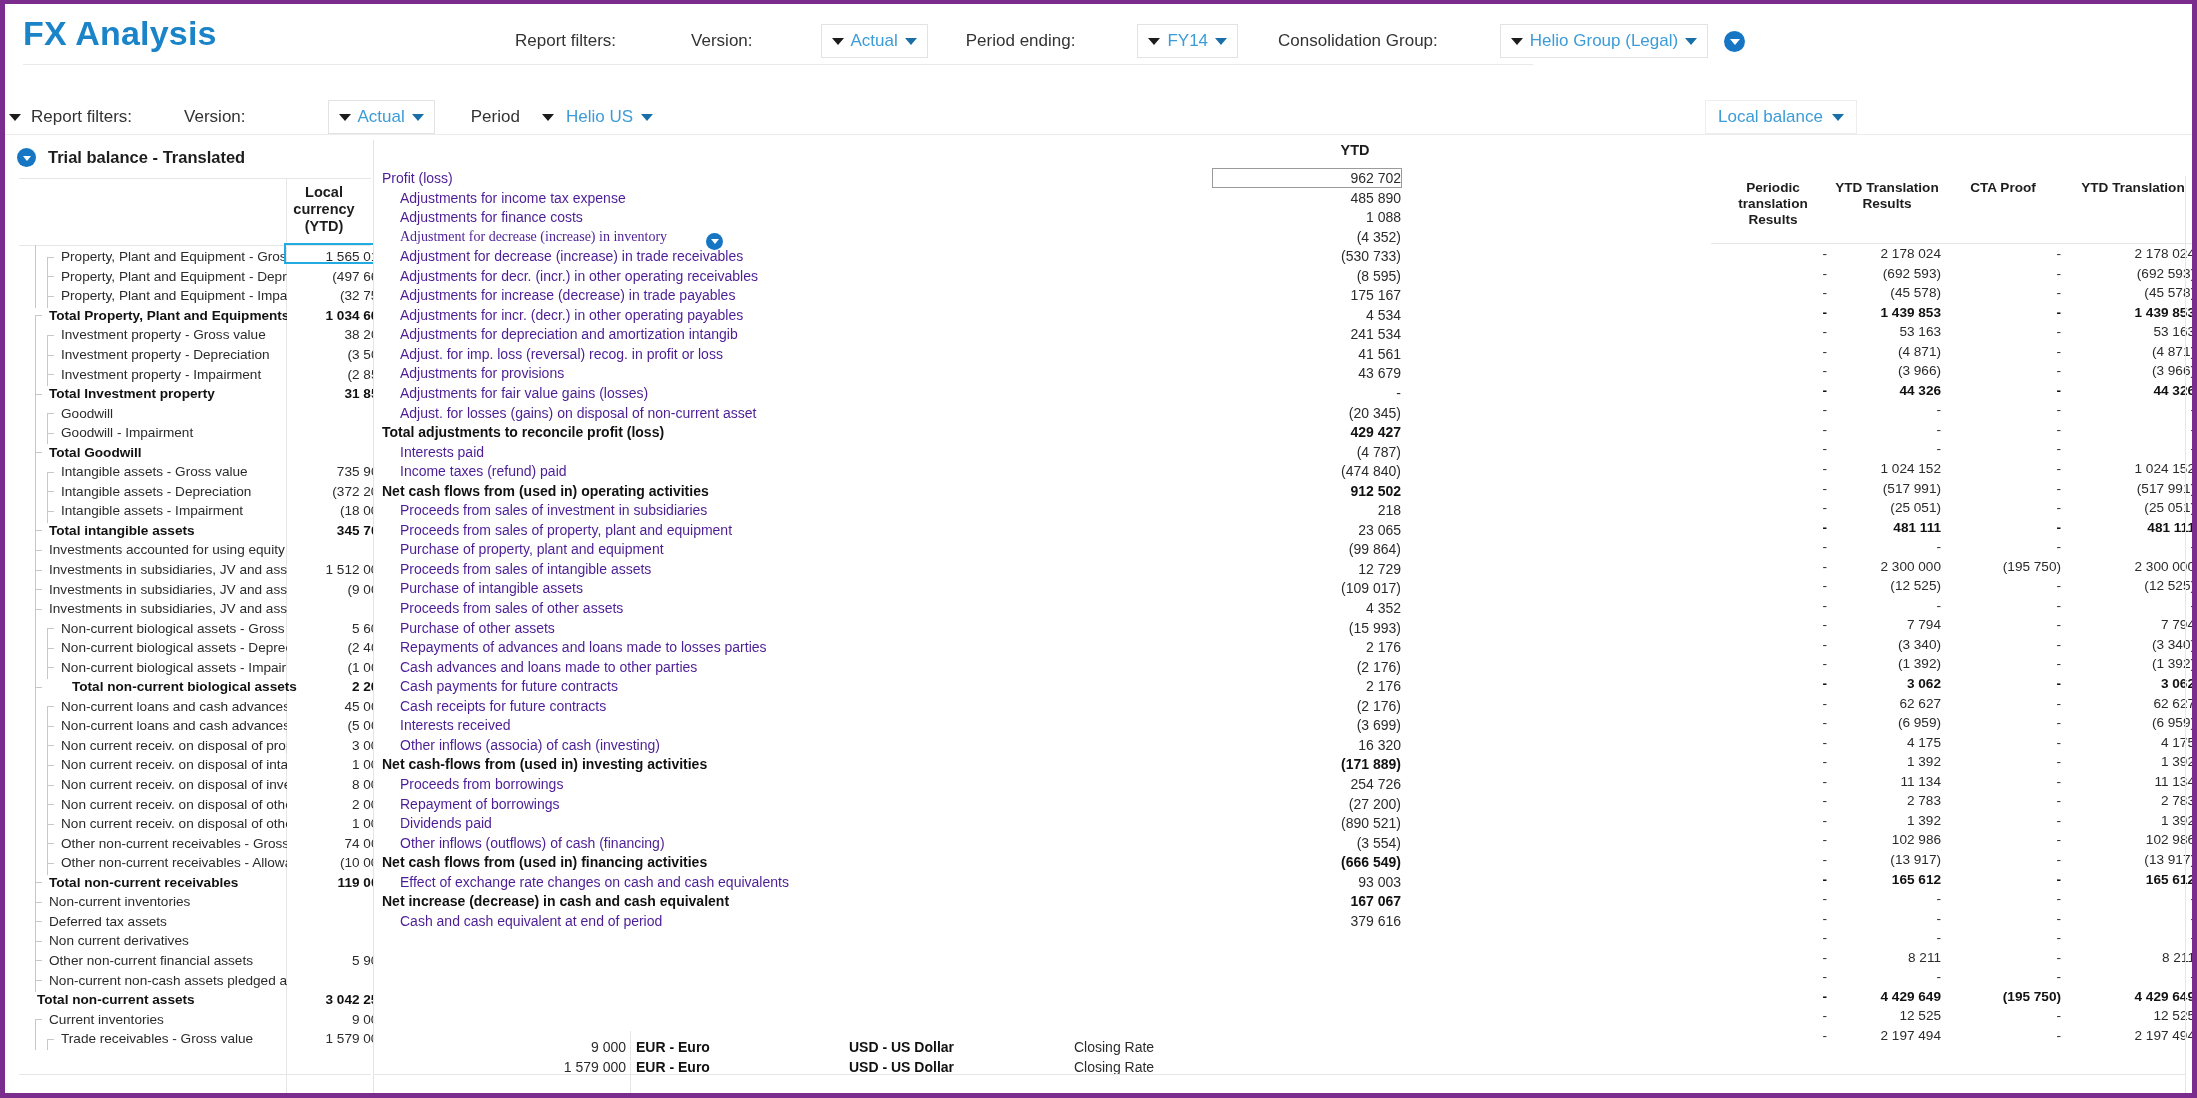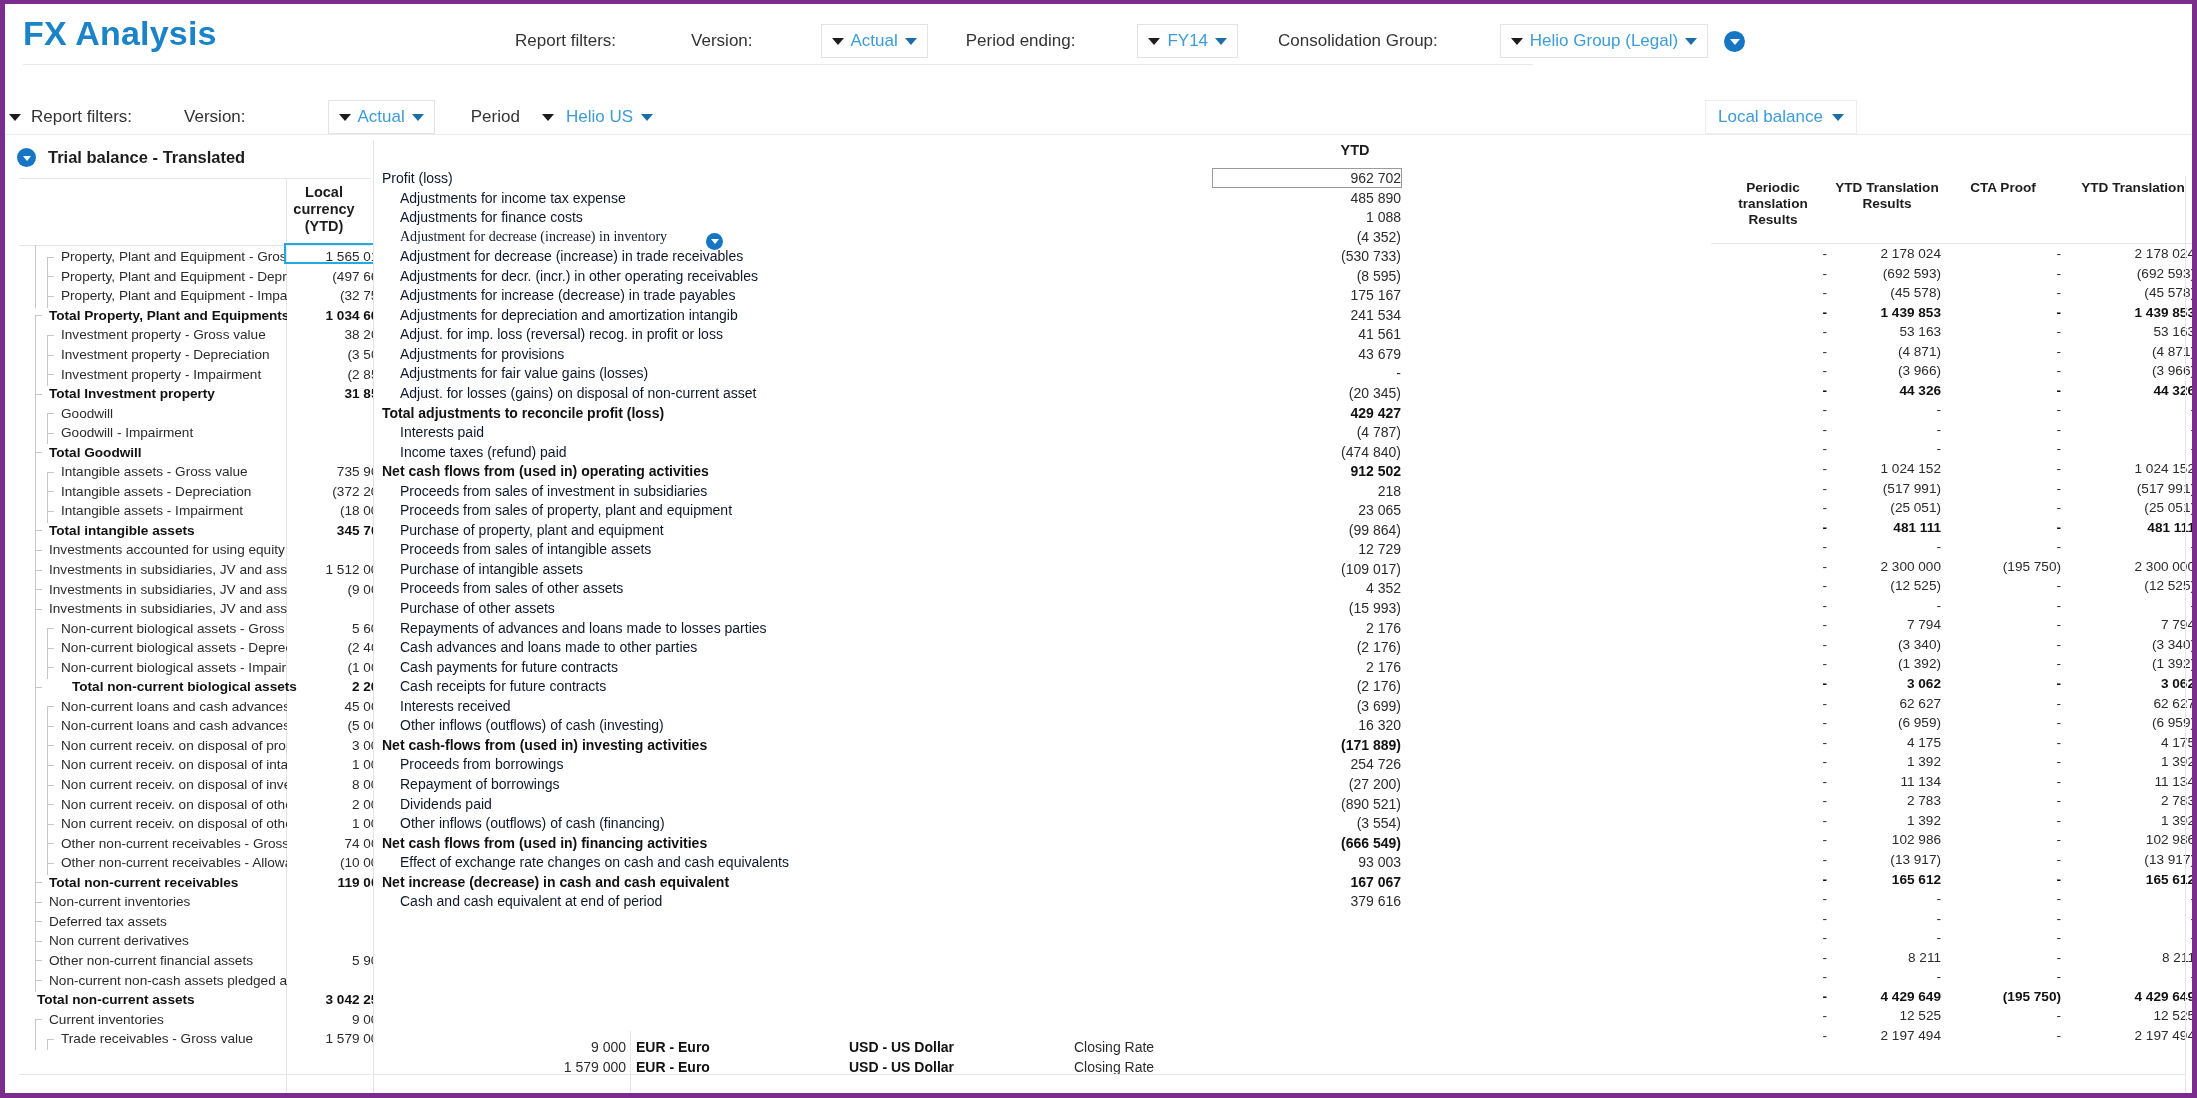--- a/index.html
+++ b/index.html
@@ -118,21 +118,21 @@
 
   
   #mid-head{ position:absolute; left:0; top:0; width:100%; height:28px; }
   #mid-ytd{
     position:absolute; left:935px; width:92px; top:2px; text-align:center;
     font-size:14.5px; font-weight:bold; color:#1d1d1d;
   }
   #mid-rows{ position:absolute; left:0; top:30px; width:100%; }
   .mrow{ position:relative; height:19.55px; }
   .mname{
-    position:absolute; font-size:14px; color:#0f172a; white-space:nowrap;
+    position:absolute; font-size:14px; color:#4c1d95; white-space:nowrap;
   }
   .mval{
     position:absolute; left:840px; width:187px; text-align:right;
     font-size:14px; color:#2b2b2b; white-space:nowrap;
   }
   .mrow.bold .mname, .mrow.bold .mval{ font-weight:bold; color:#111; }
   .mrow .minfo{ position:absolute; left:332px; top:4px; }
   .minfo .circle-btn{ width:17px;height:17px; }
   .minfo .circle-btn::after{ border-left-width:4px;border-right-width:4px;border-top-width:5px; }
   #mid-profit-box{
@@ -624,20 +624,24 @@
         </div>
         <div class="mrow">
           <div class="mname" style="left: 26px;">Adjustments for decr. (incr.) in other operating receivables</div>
           <div class="mval">(8 595)</div>
         </div>
         <div class="mrow">
           <div class="mname" style="left: 26px;">Adjustments for increase (decrease) in trade payables</div>
           <div class="mval">175 167</div>
         </div>
         <div class="mrow">
+          <div class="mname" style="left: 26px;">Adjustments for incr. (decr.) in other operating payables</div>
+          <div class="mval">4 534</div>
+        </div>
+        <div class="mrow">
           <div class="mname" style="left: 26px;">Adjustments for depreciation and amortization intangib</div>
           <div class="mval">241 534</div>
         </div>
         <div class="mrow">
           <div class="mname" style="left: 26px;">Adjust. for imp. loss (reversal) recog. in profit or loss</div>
           <div class="mval">41 561</div>
         </div>
         <div class="mrow">
           <div class="mname" style="left: 26px;">Adjustments for provisions</div>
           <div class="mval">43 679</div>
@@ -708,21 +712,21 @@
         </div>
         <div class="mrow">
           <div class="mname" style="left: 26px;">Cash receipts for future contracts</div>
           <div class="mval">(2 176)</div>
         </div>
         <div class="mrow">
           <div class="mname" style="left: 26px;">Interests received</div>
           <div class="mval">(3 699)</div>
         </div>
         <div class="mrow">
-          <div class="mname" style="left: 26px;">Other inflows (outflows) of cash (investing)</div>
+          <div class="mname" style="left: 26px;">Other inflows (associa) of cash (investing)</div>
           <div class="mval">16 320</div>
         </div>
         <div class="mrow bold">
           <div class="mname" style="left: 8px;">Net cash-flows from (used in) investing activities</div>
           <div class="mval">(171 889)</div>
         </div>
         <div class="mrow">
           <div class="mname" style="left: 26px;">Proceeds from borrowings</div>
           <div class="mval">254 726</div>
         </div>

